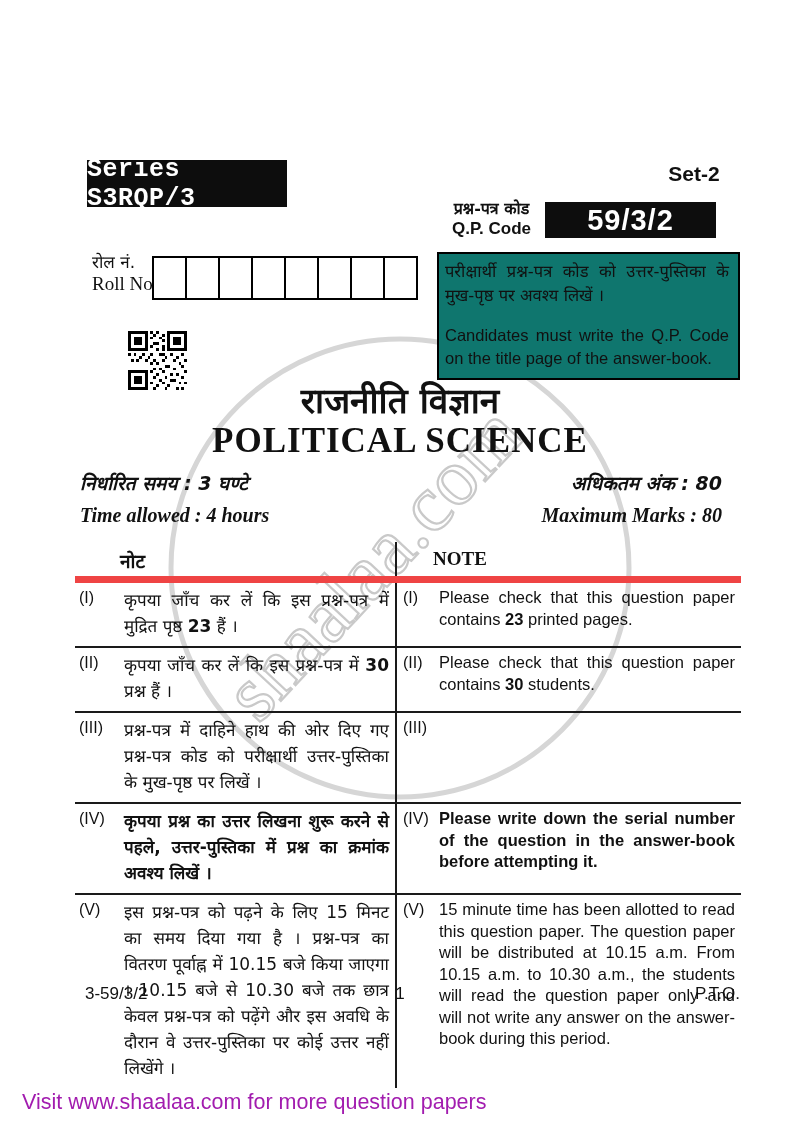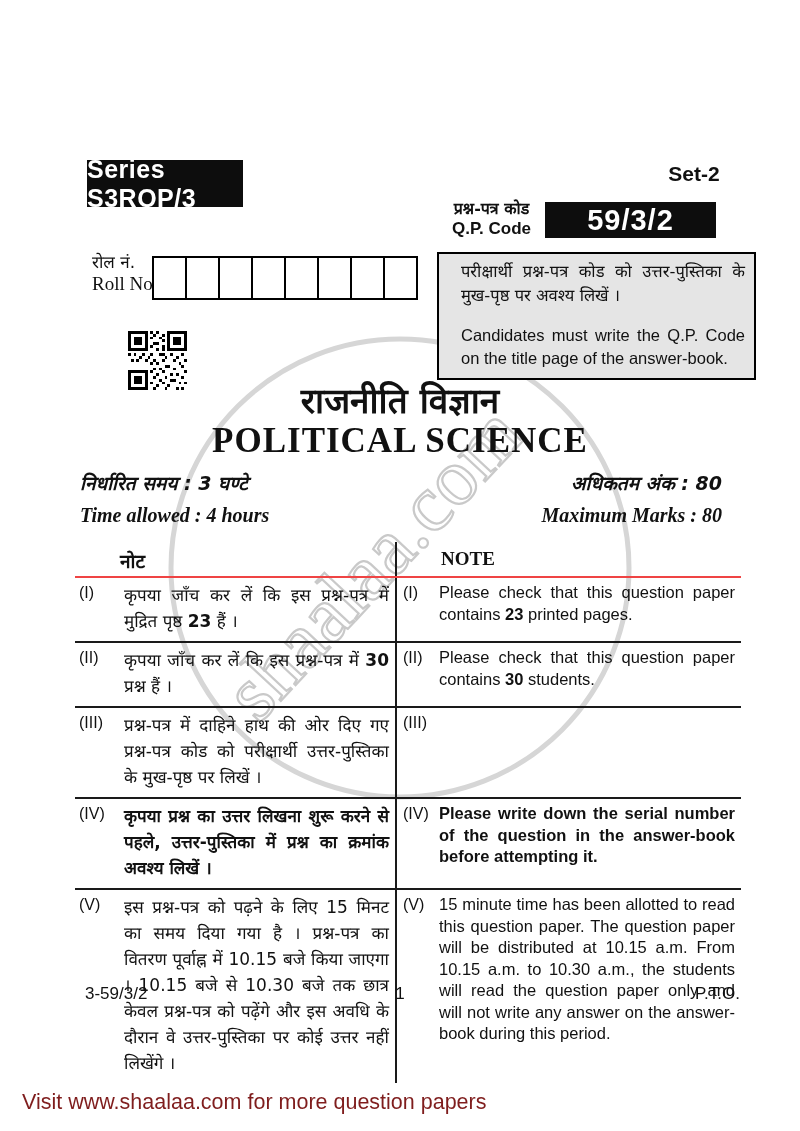--- a/index.html
+++ b/index.html
@@ -3,40 +3,40 @@
 <meta charset="utf-8">
 <style>
   html,body{margin:0;padding:0;background:#ffffff;}
   .page{position:relative;width:800px;height:1131px;background:#ffffff;overflow:hidden;
         color:#111;font-family:"Liberation Sans",sans-serif;}
   .abs{position:absolute;}
   .z{z-index:2;}
   
   .watermark{position:absolute;left:0;top:0;z-index:1;}
   
-  .series-box{left:87px;top:160px;width:156px;height:47px;background:#0d0d0d;color:#fff;
+  .series-box{left:87px;top:160px;width:200px;height:47px;background:#0d0d0d;color:#fff;
       display:flex;align-items:center;justify-content:center;
-      font-weight:bold;font-size:25px;letter-spacing:.5px;}
+      font-weight:bold;font-size:25px;letter-spacing:.5px;font-family:Liberation Mono, monospace;}
   .set-label{left:648px;top:162px;width:92px;text-align:center;font-weight:bold;font-size:21px;}
   
   .qp-label{left:443px;top:199px;width:97px;text-align:center;font-weight:bold;line-height:20px;}
   .qp-label .hi{font-size:16px;font-family:"DejaVu Sans",sans-serif;}
   .qp-label .en{font-size:17px;}
   .qp-box{left:545px;top:202px;width:171px;height:36px;background:#0d0d0d;color:#fff;
       display:flex;align-items:center;justify-content:center;
       font-weight:bold;font-size:29px;letter-spacing:1px;}
   
   .roll-label{left:92px;top:251px;line-height:22px;}
   .roll-label .hi{font-size:17px;font-family:"DejaVu Sans",sans-serif;}
   .roll-label .en{font-size:19px;font-family:"Liberation Serif",serif;}
   .roll-boxes{left:152px;top:256px;display:flex;border:2px solid #000;height:40px;background:#fff;}
   .roll-cell{width:31px;border-right:2px solid #000;}
   .roll-cell:last-child{border-right:none;}
   
-  .cand-box{left:437px;top:252px;width:284px;border:2px solid #000;padding:6px 9px 8px 22px;background:#e5e5e5;}
+  .cand-box{left:437px;top:252px;width:284px;border:2px solid #000;padding:6px 9px 8px 6px;background:#0f766e;}
   .cand-hi{font-size:16.5px;line-height:24px;text-align:justify;font-family:"DejaVu Sans",sans-serif;}
   .cand-en{font-size:16.5px;line-height:23px;text-align:justify;margin-top:16px;}
   
   .qr{left:128px;top:331px;width:59px;height:59px;}
   
   .title-hi{left:0;top:376px;width:800px;text-align:center;font-weight:bold;font-size:35px;
       font-family:"DejaVu Sans",sans-serif;}
   .title-en{left:0;top:421px;width:800px;text-align:center;font-weight:bold;font-size:35px;
       letter-spacing:1px;font-family:"Liberation Serif",serif;}
   
@@ -48,31 +48,31 @@
   .note-table{left:75px;top:542px;width:666px;}
   .nrow{display:grid;grid-template-columns:322px 344px;border-bottom:2px solid #1a1a1a;}
   .nrow.last{border-bottom:none;}
   .ncell-l{border-right:2px solid #1a1a1a;display:grid;grid-template-columns:45px 1fr;
       padding:4px 3px 7px 4px;}
   .ncell-r{display:grid;grid-template-columns:36px 1fr;padding:4px 2px 7px 6px;}
   .nnum{font-size:16px;padding-top:2px;}
   .ntext-hi{font-size:17px;line-height:26px;text-align:justify;padding-right:3px;
       font-family:"DejaVu Sans",sans-serif;}
   .ntext-en{font-size:16.5px;line-height:21.5px;text-align:justify;padding-right:4px;}
-  .nheader{display:grid;grid-template-columns:322px 344px;border-bottom:2px solid #ef4444;height:34px;gap:8px;}
+  .nheader{display:grid;grid-template-columns:322px 344px;border-bottom:7px solid #ef4444;height:34px;}
   .nheader .hl{border-right:2px solid #1a1a1a;padding:6px 0 0 45px;font-weight:bold;font-size:19px;
       font-family:"DejaVu Sans",sans-serif;}
   .nheader .hr{padding:6px 0 0 36px;font-weight:bold;font-size:19px;font-family:"Liberation Serif",serif;}
   .rowbold .ntext-hi,.rowbold .ntext-en{font-weight:bold;}
   
   .footer-left{left:85px;top:984px;font-size:17px;}
   .footer-center{left:0;top:984px;width:800px;text-align:center;font-size:17px;}
   .footer-right{left:640px;top:984px;width:100px;text-align:right;font-size:17px;}
   
-  .bottom-caption{left:22px;top:1090px;font-size:21.5px;color:#7f1d1d;}
+  .bottom-caption{left:22px;top:1090px;font-size:21.5px;color:#a21caf;}
   b{font-weight:bold;}
 </style>
 </head>
 <body>
 
 <div class="page">
 
   <svg class="watermark" width="800" height="1131" viewBox="0 0 800 1131">
     <circle cx="400" cy="568" r="229" fill="none" stroke="#d6d6d6" stroke-width="5"></circle>
     <text x="372" y="590" text-anchor="middle" font-size="80" font-family="Liberation Serif, serif" fill="none" stroke="#c9c9c9" stroke-width="2.2" transform="rotate(-47 372 562)">shaalaa.com</text>

